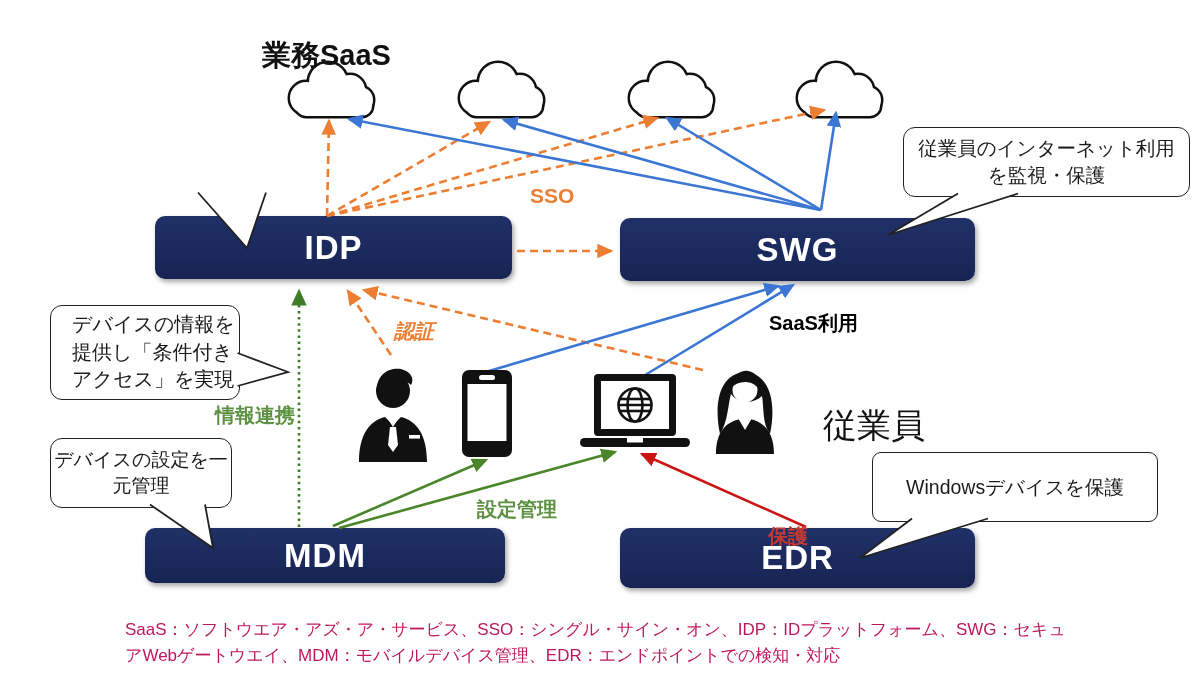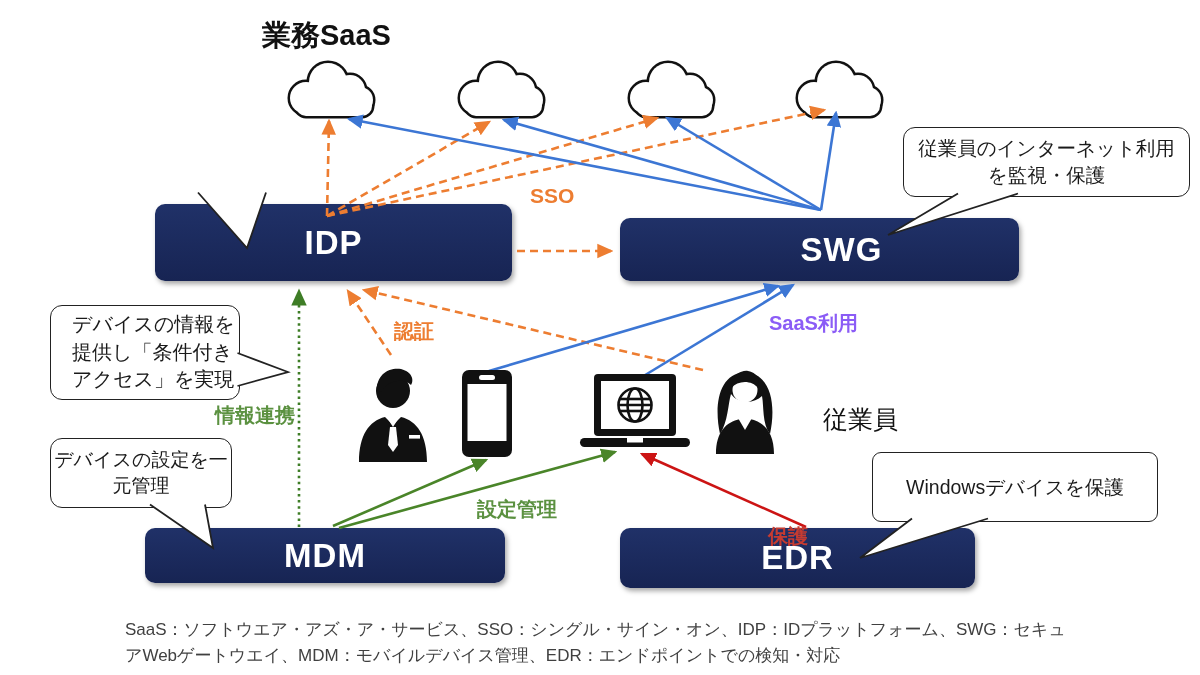--- a/index.html
+++ b/index.html
@@ -16,38 +16,38 @@
   }
   .navy-box .box-label{color:#fff;font-weight:bold;font-size:33px;letter-spacing:1px;}
   .callout{
     position:absolute;z-index:2;background:#fff;border:1.8px solid #222;border-radius:12px;
     display:flex;flex-direction:column;align-items:center;justify-content:center;
     font-size:19.5px;font-weight:500;line-height:1.38;box-sizing:border-box;text-align:center;
   }
   .callout.left-align{align-items:flex-start;text-align:left;padding-left:21px;}
   .lbl{position:absolute;z-index:4;white-space:nowrap;font-weight:600;}
   .lbl.orange{color:#ED7D31;}
-  .lbl.blue{color:#8b5cf6;}
+  .lbl.blue{color:#000000;}
   .lbl.green{color:#5B9140;}
   .lbl.red{color:#C63B31;}
   .lbl.black{color:#111;}
-  #title{position:absolute;z-index:4;font-size:29px;font-weight:600;color:#111;white-space:nowrap;}
-  #caption{position:absolute;z-index:4;left:125px;top:617px;font-size:17px;line-height:1.55;color:#404040;}
+  #title{position:absolute;z-index:4;font-size:29px;font-weight:600;color:#111;white-space:nowrap;margin-top:20px;}
+  #caption{position:absolute;z-index:4;left:125px;top:617px;font-size:17px;line-height:1.55;color:#be185d;}
 </style>
 </head>
 <body>
 
 <div id="canvas">
 
   <div id="title" style="left:262px;top:16px;">業務SaaS</div>
 
-  <div class="navy-box" style="left:155px;top:204px;width:357px;height:77px;text-align:right;">
+  <div class="navy-box" style="left:155px;top:216px;width:357px;height:63px;text-align:right;">
     <span class="box-label">IDP</span>
   </div>
-  <div class="navy-box" style="left:620px;top:218px;width:355px;height:63px;padding-left:44px;">
+  <div class="navy-box" style="left:620px;top:218px;width:355px;height:63px;">
     <span class="box-label">SWG</span>
   </div>
   <div class="navy-box" style="left:145px;top:528px;width:360px;height:55px;">
     <span class="box-label">MDM</span>
   </div>
   <div class="navy-box" style="left:620px;top:528px;width:355px;height:60px;">
     <span class="box-label">EDR</span>
   </div>
 
   <div class="callout" style="left:903px;top:127px;width:287px;height:70px;">
@@ -175,25 +175,25 @@
     <g transform="translate(714,358)">
       <path d="M6,76 C0,48 4,16 31,14 C58,16 62,48 56,76 C48,66 50,48 48,38 C40,46 24,46 17,36 C14,46 14,64 6,76 Z" fill="#111"></path>
       <circle cx="31" cy="32" r="12.5" fill="#fff"></circle>
       <path d="M17,30 C18,16 28,12 34,13 C46,15 46,26 44,30 C38,22 24,22 17,30 Z" fill="#111"></path>
       <path d="M2,96 C2,74 12,64 26,61 L31,69 L36,61 C50,64 60,74 60,96 Z" fill="#111"></path>
       <path d="M24,60 L31,72 L38,60 Z" fill="#fff"></path>
     </g>
   </svg>
 
   <div class="lbl orange" style="left:500px;top:184px;font-size:21px;margin-left:30px;">SSO</div>
-  <div class="lbl orange" style="left:394px;top:318px;font-size:20px;">認証</div>
+  <div class="lbl orange" style="left:394px;top:318px;font-size:20px;font-style:italic;">認証</div>
   <div class="lbl blue" style="left:769px;top:310px;font-size:20px;">SaaS利用</div>
   <div class="lbl green" style="left:215px;top:402px;font-size:20px;">情報連携</div>
   <div class="lbl green" style="left:477px;top:496px;font-size:20px;">設定管理</div>
   <div class="lbl red" style="left:768px;top:475px;font-size:20px;margin-top:48px;">保護</div>
-  <div class="lbl black" style="left:823px;top:403px;font-size:25px;font-weight:500;">従業員</div>
+  <div class="lbl black" style="left:823px;top:403px;font-size:34px;font-weight:500;">従業員</div>
 
   <div id="caption">
     <div>SaaS：ソフトウエア・アズ・ア・サービス、SSO：シングル・サイン・オン、IDP：IDプラットフォーム、SWG：セキュ</div>
     <div>アWebゲートウエイ、MDM：モバイルデバイス管理、EDR：エンドポイントでの検知・対応</div>
   </div>
 
 </div>
 
 </body></html>

